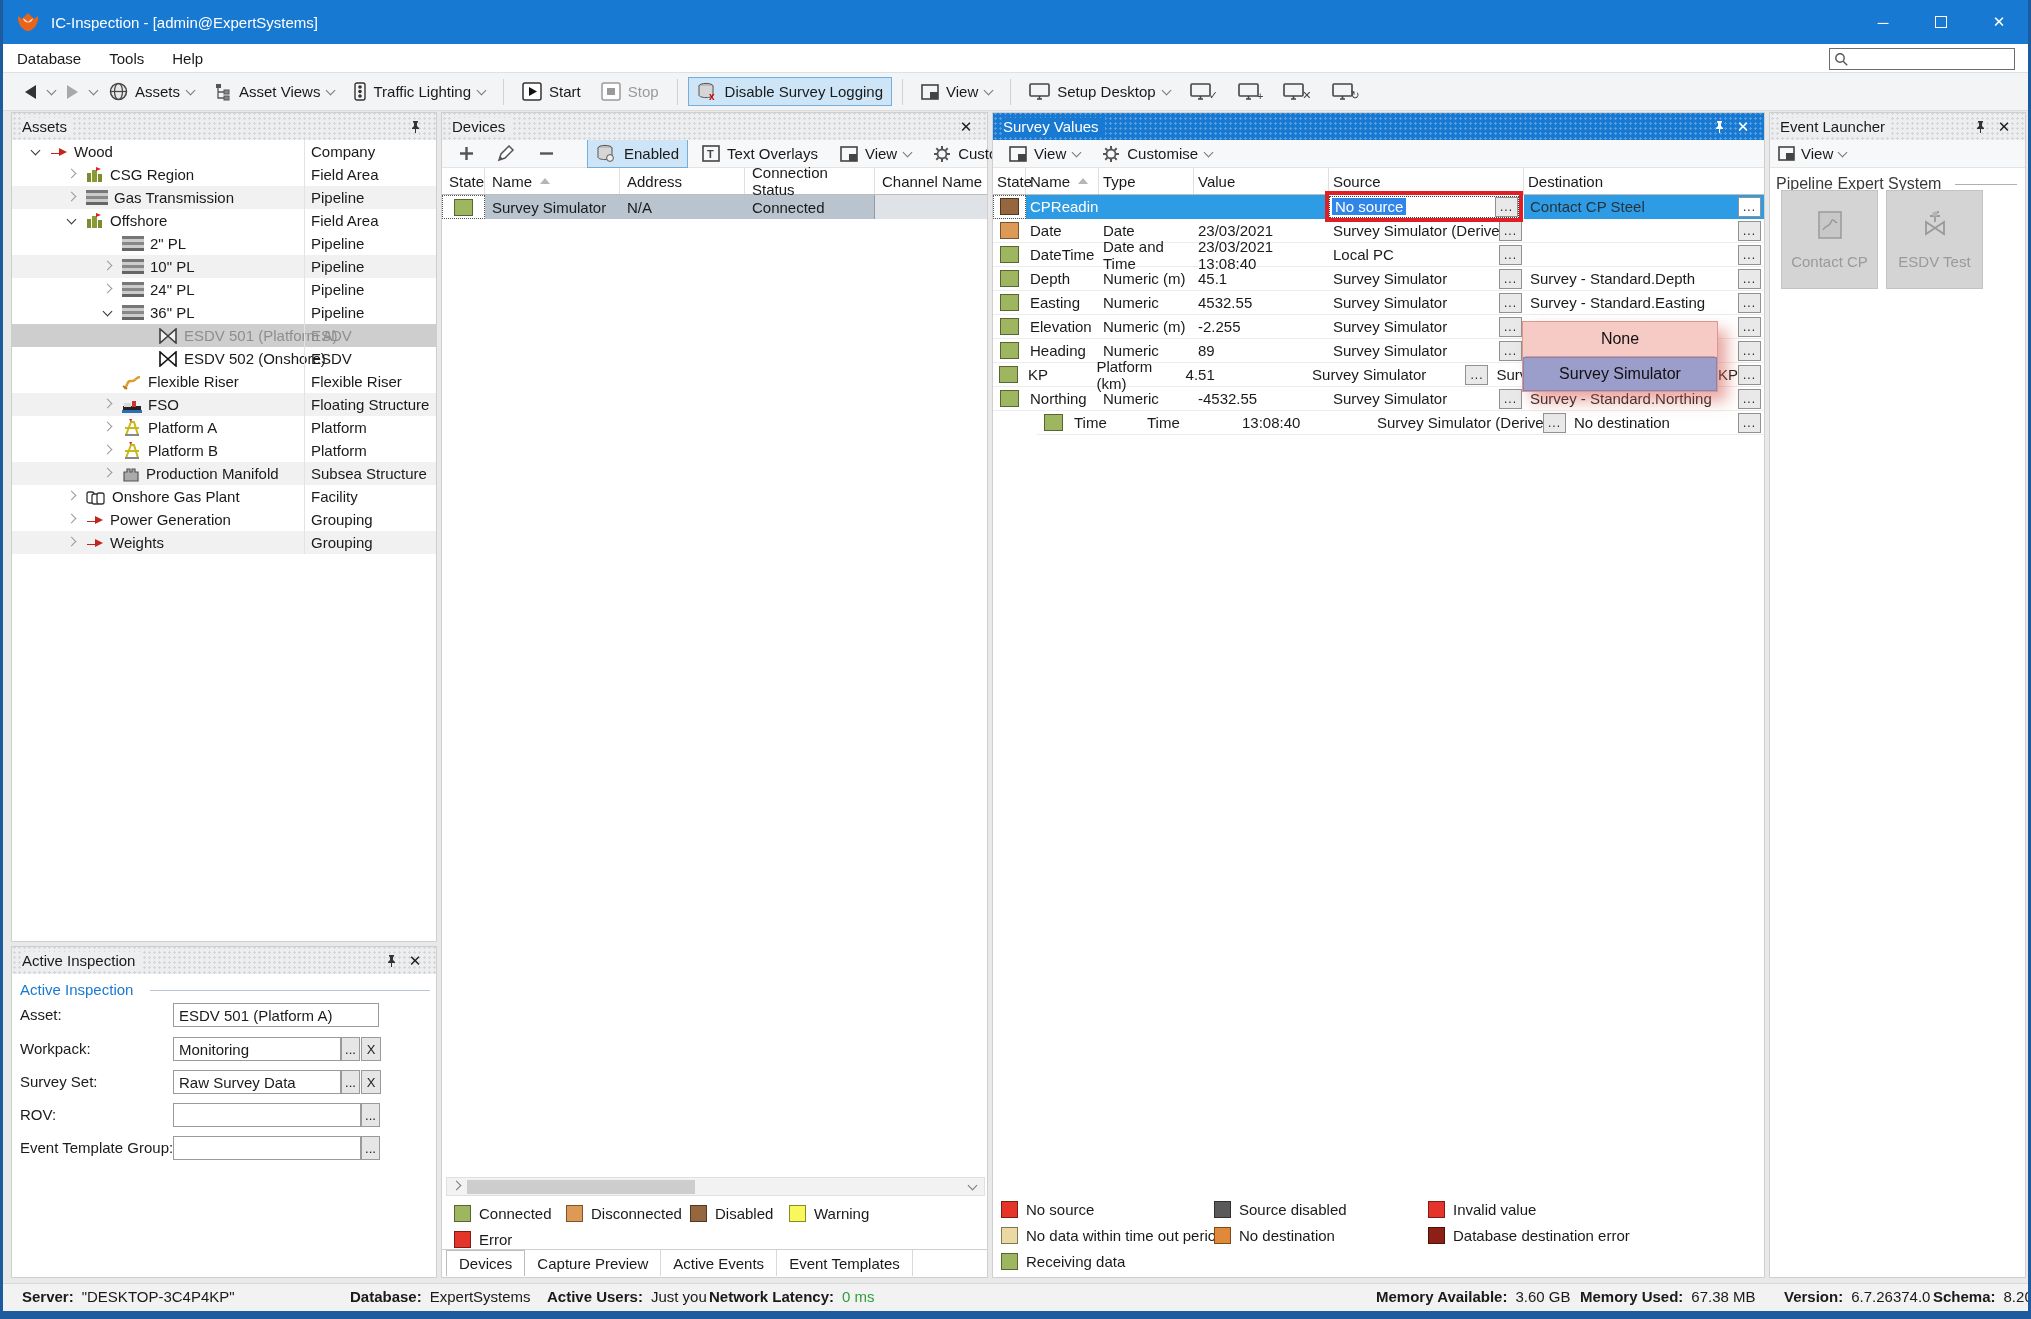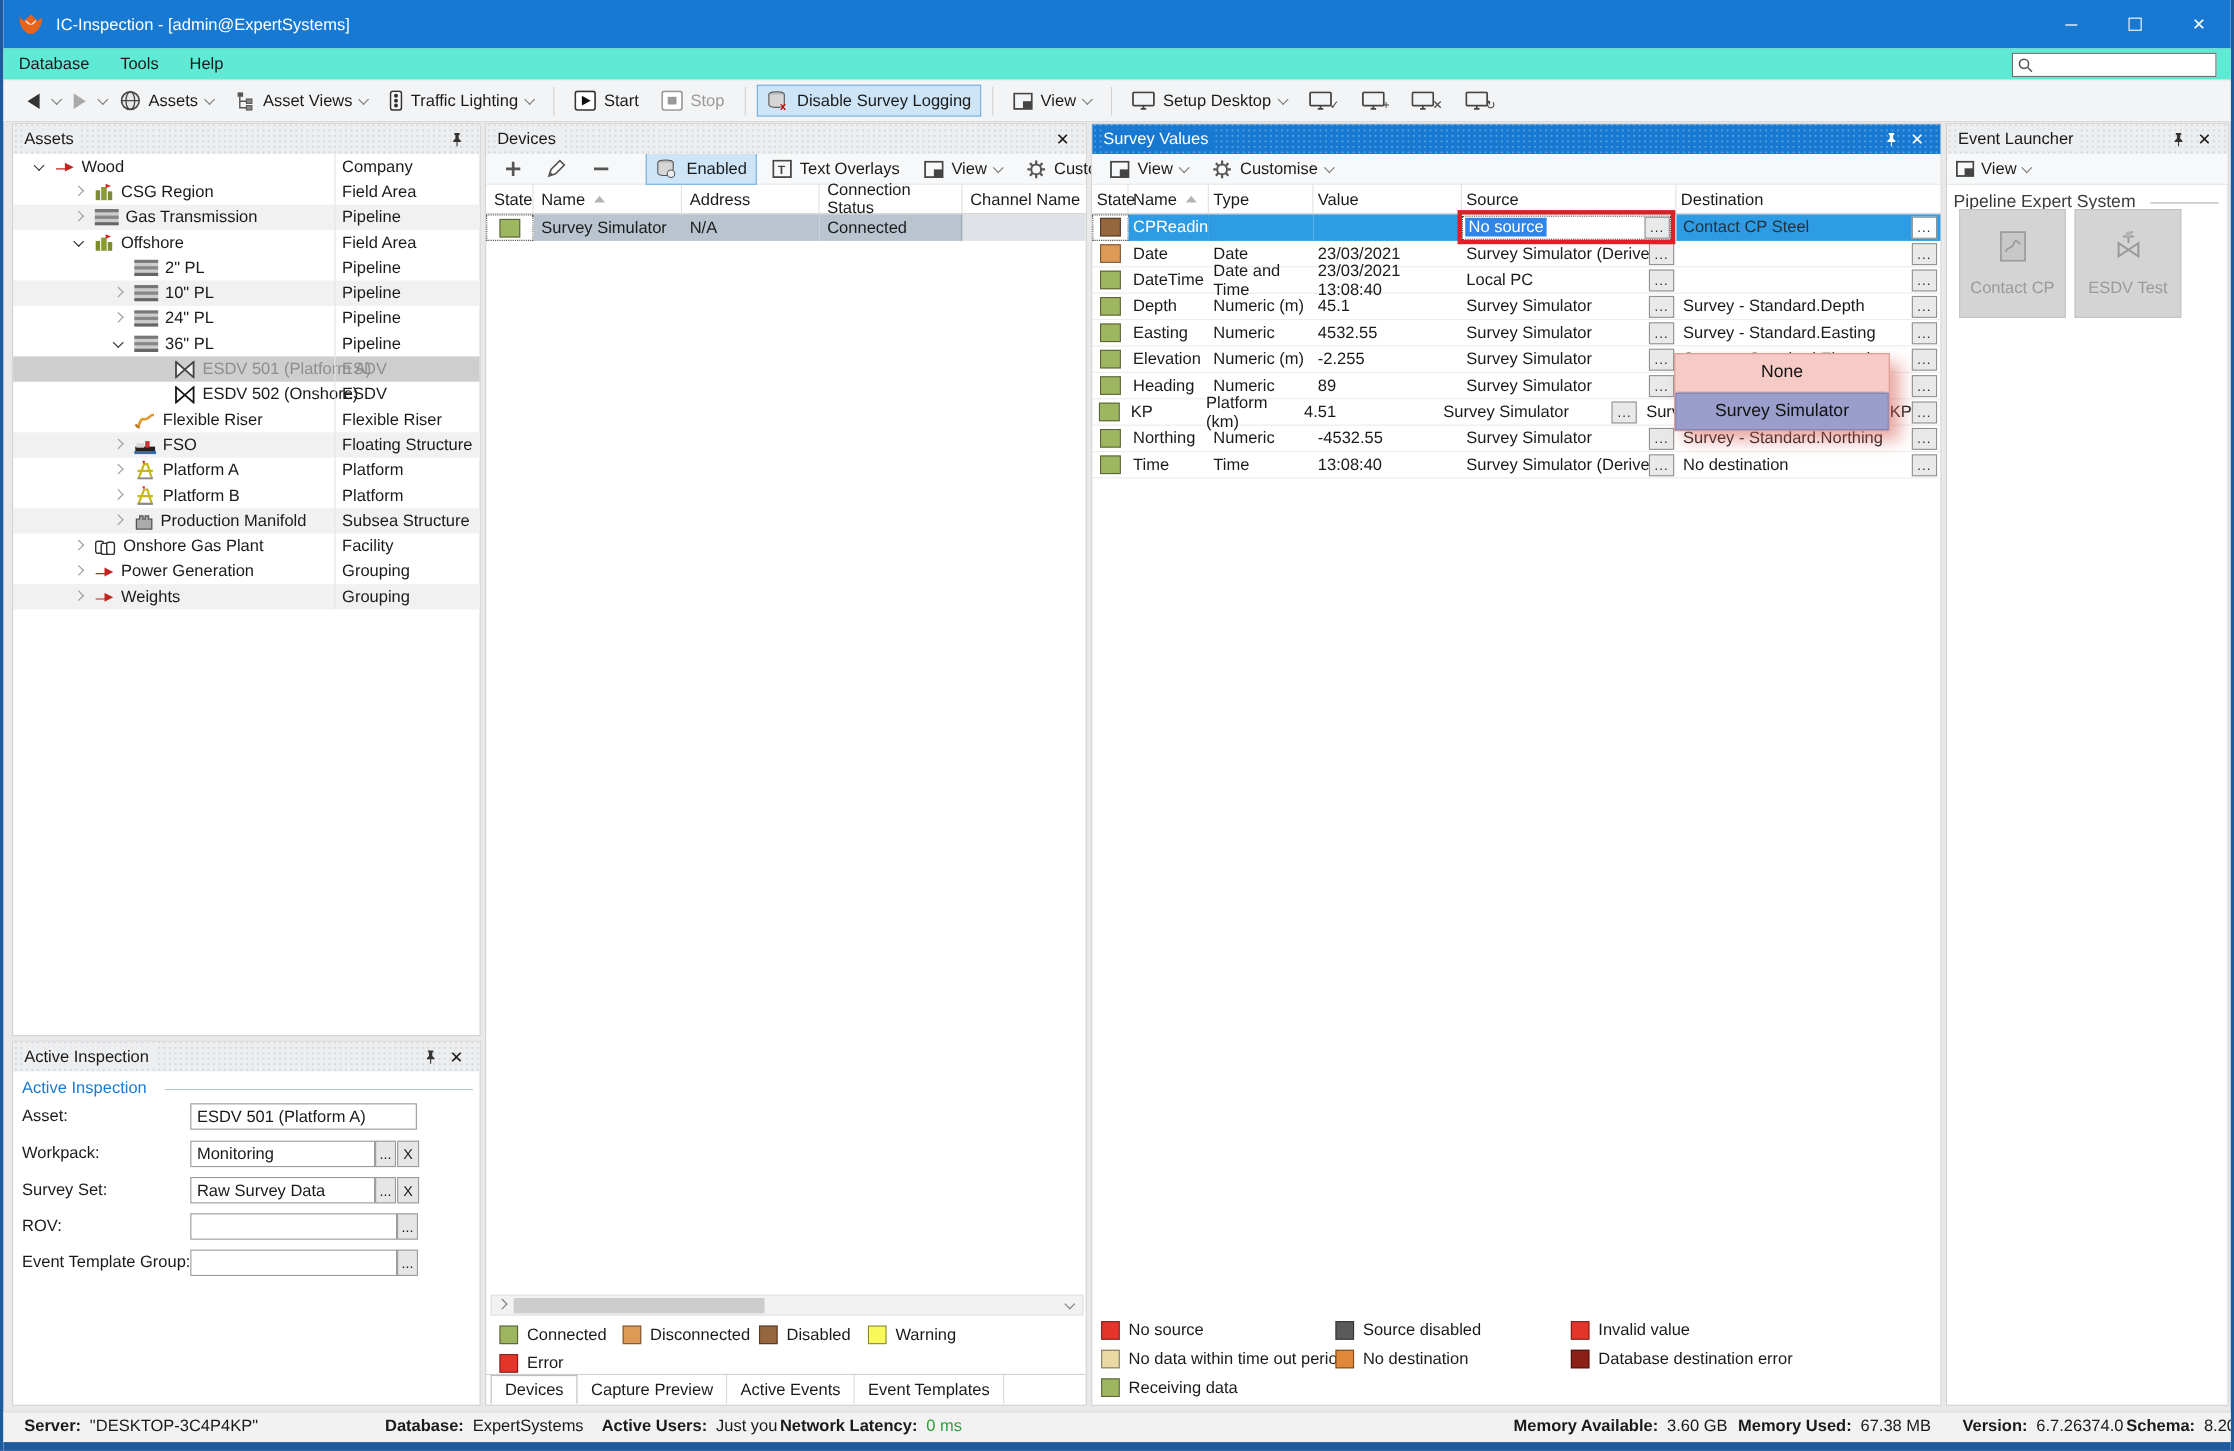--- a/index.html
+++ b/index.html
@@ -7,21 +7,21 @@
   #app{position:relative;width:2031px;height:1319px;background:#e9e9e9;
        font-family:"Liberation Sans","DejaVu Sans",sans-serif;font-size:15px;color:#1a1a1a;
        border-left:3px solid #1d5b9e;border-right:3px solid #1d5b9e;overflow:hidden;}
   
   #titlebar{position:absolute;left:0;top:0;width:100%;height:44px;background:#1779d2;display:flex;align-items:center;color:#fff;}
   #title-text{margin-left:10px;font-size:15px;}
   .wctl{width:58px;height:44px;display:flex;align-items:center;justify-content:center;color:#fff;font-size:15px;}
   #win-controls{position:absolute;right:0;top:0;display:flex;}
   .maxbox{width:12px;height:12px;border:1.5px solid #fff;}
   
-  #menubar{position:absolute;left:0;top:44px;width:100%;height:29px;background:#5eead4;border-bottom:1px solid #e0e0e0;display:flex;align-items:center;}
+  #menubar{position:absolute;left:0;top:44px;width:100%;height:29px;background:#ffffff;border-bottom:1px solid #e0e0e0;display:flex;align-items:center;}
   .menu-item{padding:0 14px;height:100%;display:flex;align-items:center;}
   #searchbox{position:absolute;right:13px;top:4px;width:186px;height:22px;border:1px solid #6d6d6d;background:#fff;display:flex;align-items:center;padding-left:4px;}
   
   #toolbar{position:absolute;left:0;top:73px;width:100%;height:38px;background:#f3f4f5;border-bottom:1px solid #dcdcdc;display:flex;align-items:center;gap:4px;padding-left:14px;}
   .tbtn{display:flex;align-items:center;gap:7px;padding:4px 8px;white-space:nowrap;}
   .tbtn.blue{background:#cde5f7;border:1px solid #74aedd;}
   .tsep{width:1px;height:26px;background:#d2d2d2;margin:0 6px;}
   .chev{display:inline-block;width:7px;height:7px;border-right:1.6px solid #777;border-bottom:1.6px solid #777;transform:rotate(45deg);margin-top:-3px;}
   .chev.r{transform:rotate(-45deg);}
   .dis{color:#9a9a9a;}
@@ -857,21 +857,21 @@
           <div style="width: 135px; height: 24px; display: flex; align-items: center; padding-left: 4px; background: transparent;">-4532.55</div>
           <div style="width: 195px; height: 24px; display: flex; align-items: center; position: relative;">
             <div style="padding-left: 4px; white-space: nowrap; overflow: hidden; flex: 1 1 0%;">Survey Simulator</div>
             <div class="cellbtn" style="margin-right: 2px;">...</div>
           </div>
           <div style="flex: 1 1 0%; height: 24px; display: flex; align-items: center; position: relative; background: transparent;">
             <div style="padding-left: 6px; white-space: nowrap; overflow: hidden; flex: 1 1 0%;">Survey - Standard.Northing</div>
             <div class="cellbtn" style="margin-right: 3px;">...</div>
           </div>
         </div>
-        <div class="trow" style="height: 24px; border-bottom: 1px solid rgb(236, 236, 236);">
+        <div class="trow" style="height: 24px; border-bottom: 1px solid rgb(236, 236, 236); margin-left: 44px;">
           <div style="width: 33px; height: 24px; display: flex; align-items: center; justify-content: center;">
             <div class="swatch" style="background: rgb(159, 182, 97);"></div>
           </div>
           <div style="width: 73px; height: 24px; display: flex; align-items: center; padding-left: 4px; background: transparent;">Time</div>
           <div style="width: 95px; height: 24px; display: flex; align-items: center; padding-left: 4px; background: transparent;">Time</div>
           <div style="width: 135px; height: 24px; display: flex; align-items: center; padding-left: 4px; background: transparent;">13:08:40</div>
           <div style="width: 195px; height: 24px; display: flex; align-items: center; position: relative;">
             <div style="padding-left: 4px; white-space: nowrap; overflow: hidden; flex: 1 1 0%;">Survey Simulator (Derived)</div>
             <div class="cellbtn" style="margin-right: 2px;">...</div>
           </div>

